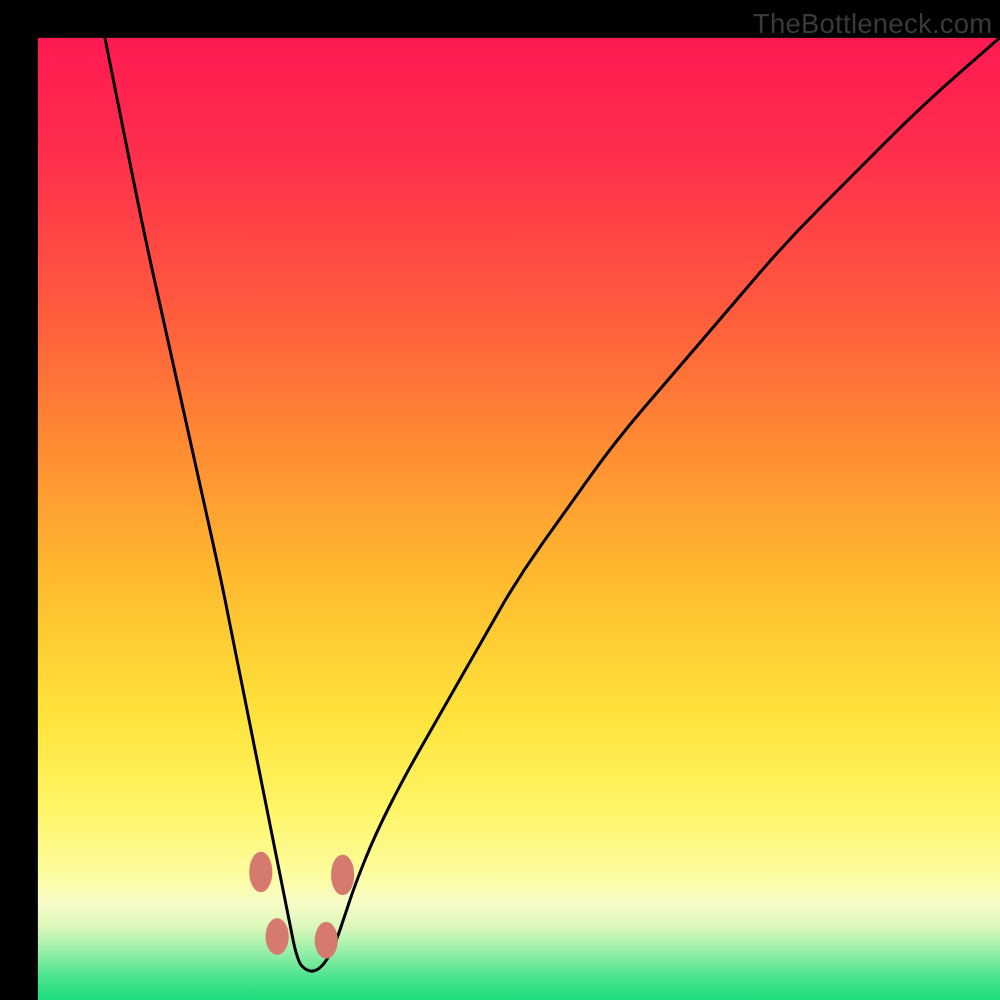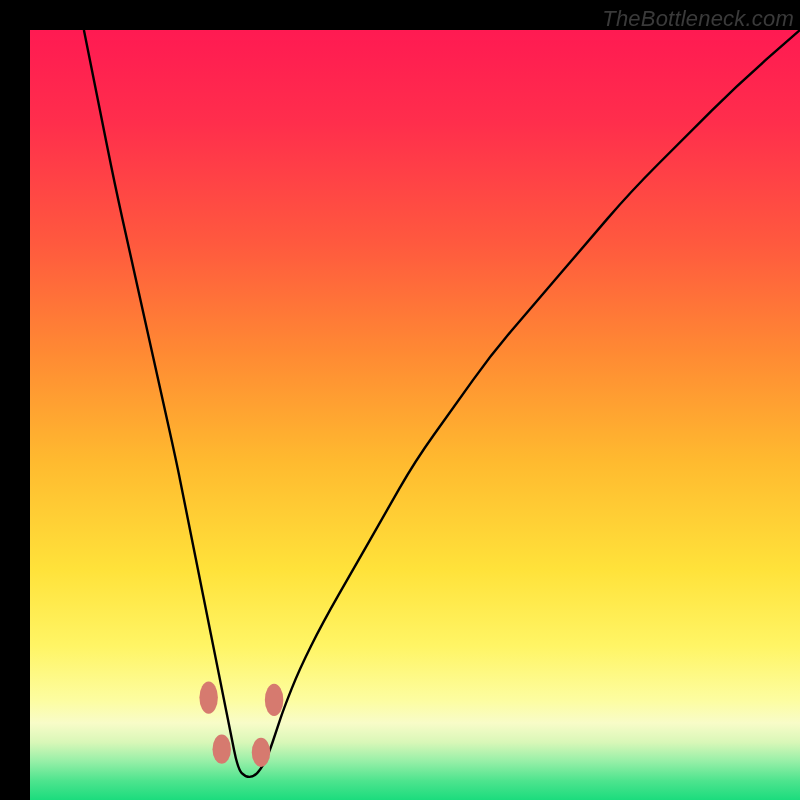--- a/index.html
+++ b/index.html
@@ -9,21 +9,20 @@
     height: 800px;
     overflow: hidden;
     background: #000;
     font-family: Arial, Helvetica, sans-serif;
   }
   .frame {
     position: relative;
     width: 800px;
     height: 800px;
     background: #000;
-    font-style: italic;
   }
   .plot-area {
     position: absolute;
     left: 30px;
     top: 30px;
     width: 770px;
     height: 770px;
     overflow: hidden;
   }
   .gradient-bg {

